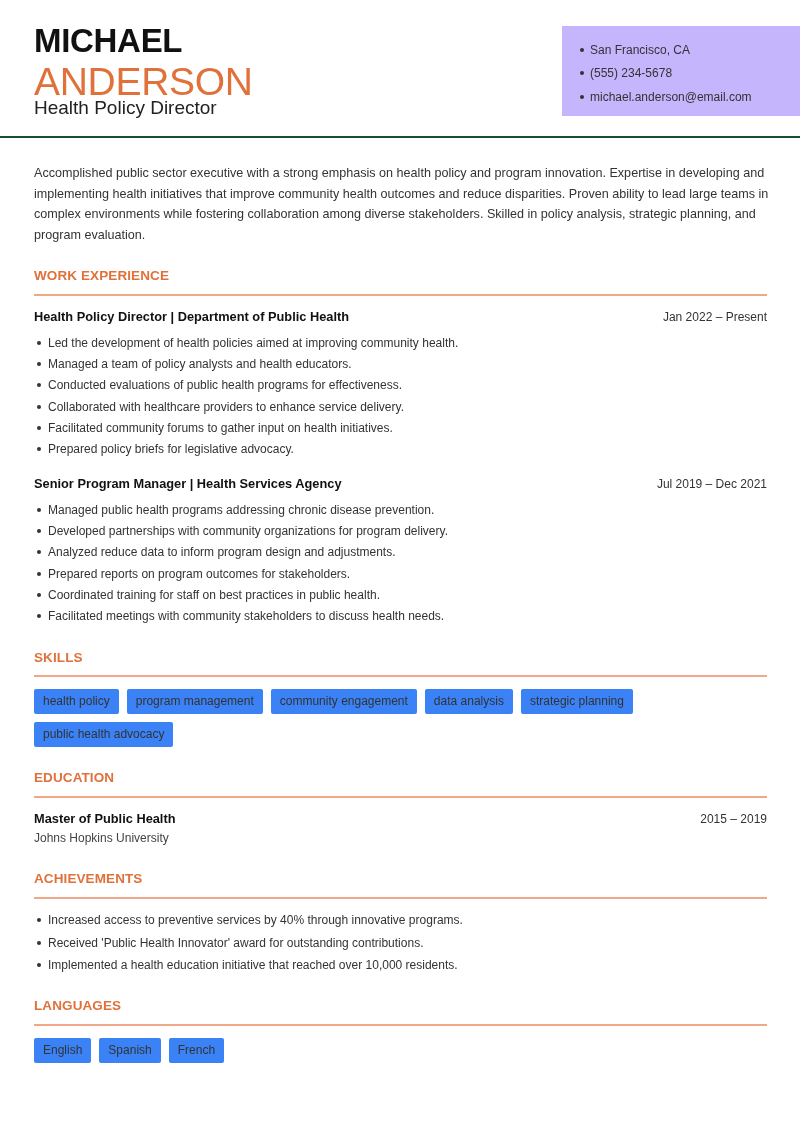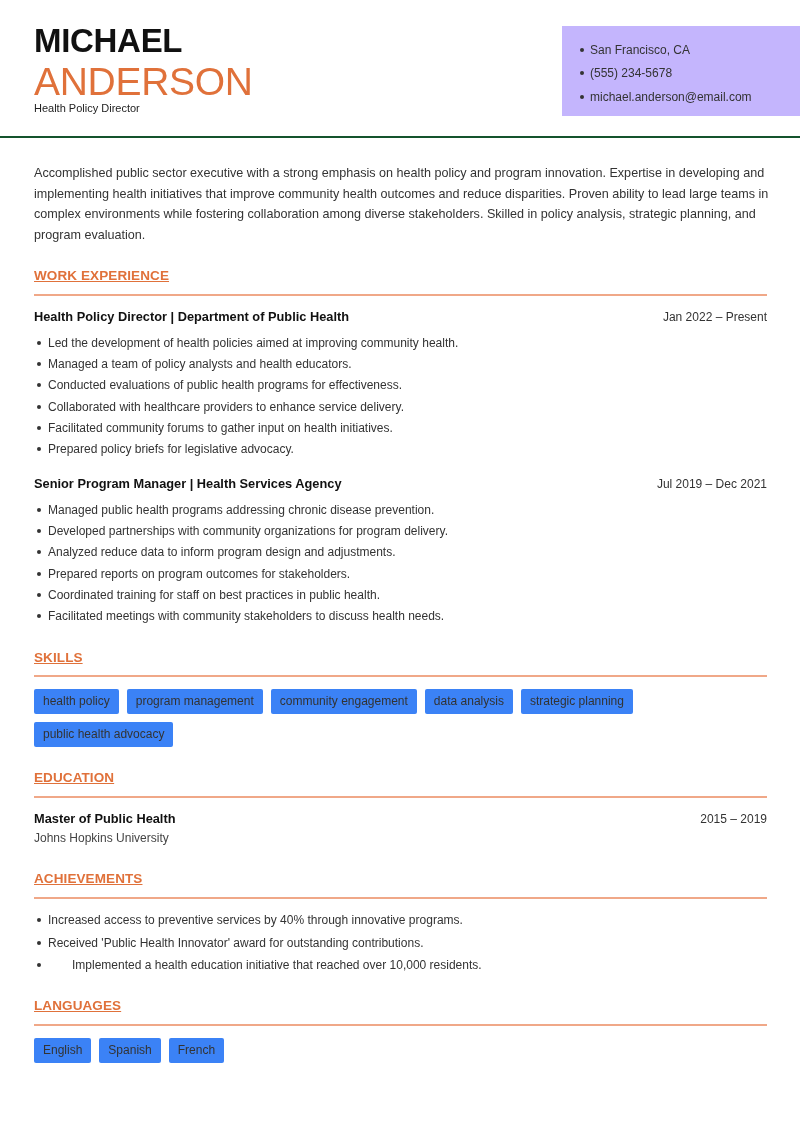--- a/index.html
+++ b/index.html
@@ -19,42 +19,42 @@
       font-size: 33px; font-weight: 700; color: #111111; letter-spacing: -0.3px;
       line-height: 38px;
     }
     .name-last {
       position: absolute; left: 34px; top: 63px;
       font-size: 39px; font-weight: 400; color: #e0713a; letter-spacing: -0.3px;
       line-height: 38px;
     }
     .job-title {
       position: absolute; left: 34px; top: 99px;
-      font-size: 11px; color: #222222; line-height: 18px;
+      font-size: 19px; color: #222222; line-height: 18px;
     }
     .contact-box {
       position: absolute; left: 562px; top: 26px; width: 238px; height: 90px;
       background: #c4b5fd;
       padding: 12px 0 0 18px;
     }
     .contact-item {
       display: flex; align-items: center;
       font-size: 12px; color: #333333; height: 23.5px;
     }
     .bullet {
       display: inline-block; width: 4px; height: 4px; border-radius: 50%;
       background: #333333; margin-right: 6px; flex-shrink: 0;
     }
     .summary {
       position: absolute; left: 34px; top: 163px; width: 736px;
       font-size: 12.6px; line-height: 20.7px; color: #333333;
     }
     .section-title {
       position: absolute; left: 34px;
-      font-size: 13.5px; font-weight: 700; color: #e0713a; letter-spacing: 0.1px; text-decoration: underline;
+      font-size: 13.5px; font-weight: 700; color: #e0713a; letter-spacing: 0.1px;
     }
     .section-rule {
       position: absolute; left: 34px; width: 733px; height: 2px;
       background: #f0a888;
     }
     .job-head {
       position: absolute; left: 34px; width: 733px;
       display: flex; justify-content: space-between; align-items: baseline;
     }
     .job-role { font-size: 12.8px; font-weight: 700; color: #111111; }
@@ -192,21 +192,21 @@
 <div class="section-rule" style="top:897px;"></div>
 <ul class="bullets" style="top:909px;">
   <li style="height:22.5px;">
       <span class="bullet"></span>
       <span>Increased access to preventive services by 40% through innovative programs.</span>
     </li>
   <li style="height:22.5px;">
       <span class="bullet"></span>
       <span>Received 'Public Health Innovator' award for outstanding contributions.</span>
     </li>
-  <li style="height:22.5px;gap:24px;">
+  <li style="height:22.5px;">
       <span class="bullet"></span>
       <span>Implemented a health education initiative that reached over 10,000 residents.</span>
     </li>
 </ul>
 
 <div class="section-title" style="top:998px;">LANGUAGES</div>
 <div class="section-rule" style="top:1024px;"></div>
 <div class="chips" style="top:1038px;">
   <span class="chip">English</span>
   <span class="chip">Spanish</span>

